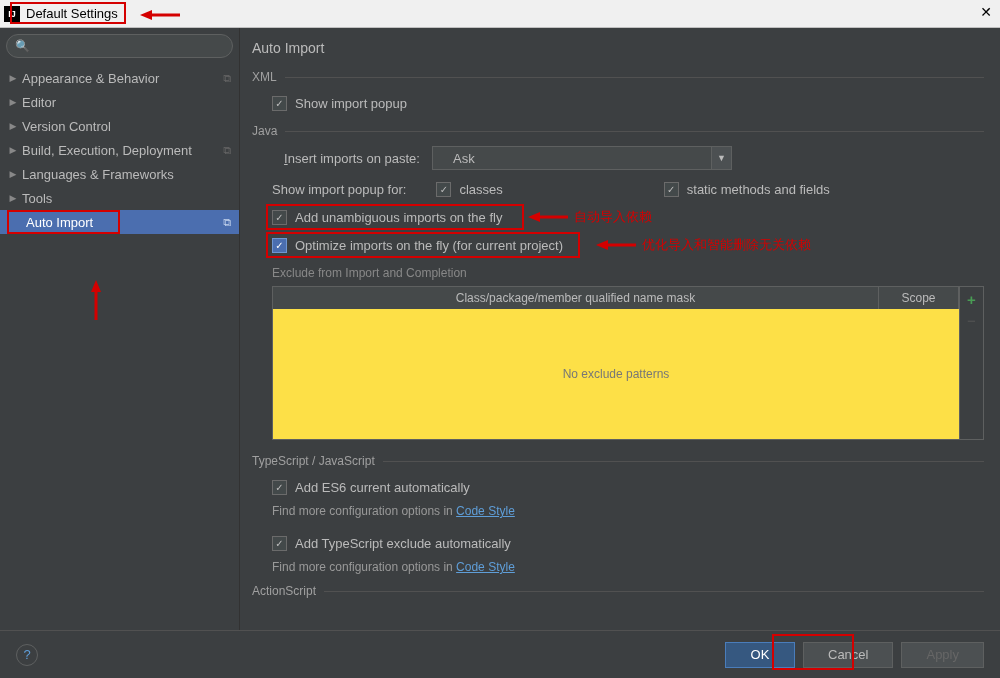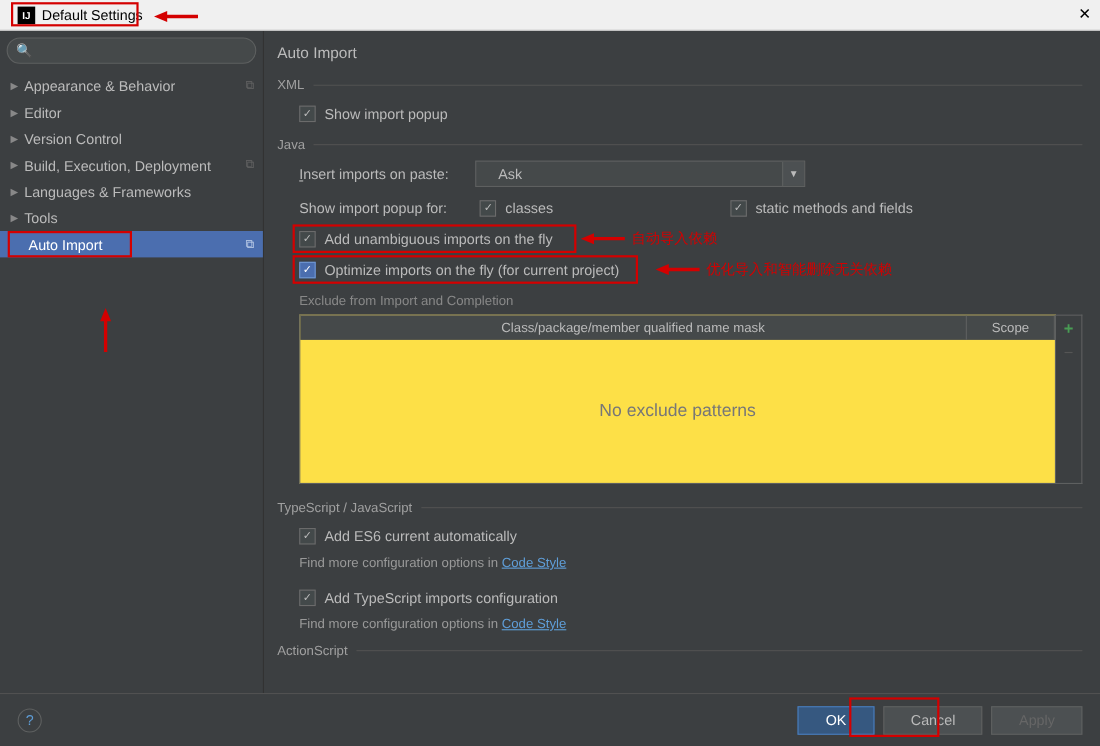--- a/index.html
+++ b/index.html
@@ -1,18 +1,18 @@
 <!DOCTYPE html>
 <html><head>
 <meta charset="utf-8">
 <style>
 * { margin: 0; padding: 0; box-sizing: border-box; }
 body { width: 1000px; height: 678px; background: #3c3f41; font-family: "Segoe UI", Arial, sans-serif; font-size: 13px; color: #bbbbbb; overflow: hidden; position: relative; }
 
-.titlebar { height: 28px; background: #f0f0f0; border-bottom: 1px solid #c0c0c0; display: flex; align-items: center; padding: 0 16px; position: relative; }
+.titlebar { height: 28px; background: #f0f0f0; border-bottom: 1px solid #c0c0c0; display: flex; align-items: center; padding: 0 4px; position: relative; }
 .titlebar .icon { width: 16px; height: 16px; background: #000; margin-right: 6px; display: inline-flex; align-items: center; justify-content: center; color: #fff; font-size: 9px; font-weight: bold; }
 .titlebar .title { color: #000; font-size: 13px; }
 .titlebar .close { position: absolute; right: 8px; top: 4px; color: #000; font-size: 14px; cursor: pointer; }
 
 .red-box-title { position: absolute; left: 10px; top: 2px; width: 116px; height: 22px; border: 2px solid #d40000; pointer-events: none; z-index: 10; }
 .red-arrow-title { position: absolute; left: 140px; top: 10px; z-index: 10; }
 
 .content { display: flex; height: 602px; background: #3c3f41; }
 
 .sidebar { width: 240px; background: #3c3f41; border-right: 1px solid #323232; display: flex; flex-direction: column; }
@@ -37,39 +37,39 @@
 
 .section { margin-bottom: 10px; }
 .section-header { display: flex; align-items: center; margin-bottom: 8px; }
 .section-header .sh-label { color: #a0a0a0; font-size: 12px; margin-right: 8px; }
 .section-header .sh-line { flex: 1; height: 1px; background: #515151; }
 
 .checkbox-row { display: flex; align-items: center; margin: 6px 0 6px 20px; height: 22px; }
 .checkbox { width: 15px; height: 15px; background: #43494a; border: 1px solid #6b6b6b; margin-right: 8px; display: inline-flex; align-items: center; justify-content: center; color: #bbb; font-size: 10px; cursor: pointer; }
 .checkbox.checked::after { content: "✓"; }
 
-.field-row { display: flex; align-items: center; margin: 8px 0 8px 20px; }
+.field-row { display: flex; align-items: center; margin: 8px 0 8px 20px; text-align: center; }
 .field-label { width: 160px; color: #bbb; }
 .field-label .u { text-decoration: underline; }
 .select { flex: 1; max-width: 300px; background: #45494a; border: 1px solid #5e6060; height: 24px; display: flex; align-items: center; padding: 0 20px; color: #bbb; position: relative; cursor: pointer; }
 .select .sel-arrow { position: absolute; right: 0; top: 0; width: 20px; height: 100%; background: #4c5052; border-left: 1px solid #5e6060; display: flex; align-items: center; justify-content: center; font-size: 9px; }
 
 .inline-group { display: flex; align-items: center; margin-left: 20px; gap: 30px; }
 
 .red-box-1 { position: absolute; border: 2px solid #d40000; pointer-events: none; z-index: 5; }
 .annotation { color: #d40000; font-size: 13px; display: flex; align-items: center; gap: 6px; position: absolute; z-index: 6; }
 
 .exclude-label { margin: 10px 0 6px 20px; color: #888; font-size: 12px; }
 .exclude-table { margin-left: 20px; display: flex; }
 .table-left { flex: 1; border: 1px solid #5e6060; background: #fde047; }
 .table-header { display: flex; background: #45494a; height: 22px; }
 .th { border-right: 1px solid #5e6060; display: flex; align-items: center; justify-content: center; color: #bbb; font-size: 12px; }
 .th1 { flex: 1; }
 .th2 { width: 80px; text-align: center; }
-.table-body { height: 130px; display: flex; align-items: center; justify-content: center; color: #777; font-size: 16px; }
+.table-body { height: 130px; display: flex; align-items: center; justify-content: center; color: #777; font-size: 12px; }
 .table-right { width: 24px; background: #3c3f41; border: 1px solid #5e6060; border-left: none; display: flex; flex-direction: column; align-items: center; padding-top: 4px; gap: 4px; }
 .table-right .plus { color: #499c54; font-size: 15px; cursor: pointer; font-weight: bold; }
 .table-right .minus { color: #555; font-size: 15px; }
 
 .ts-section { margin-top: 14px; }
 .link { color: #5f9ed8; text-decoration: underline; cursor: pointer; }
 .hint { margin-left: 20px; color: #999; font-size: 12px; margin-top: 2px; }
 
 .footer { position: absolute; bottom: 0; left: 0; right: 0; height: 48px; background: #3c3f41; border-top: 1px solid #515151; display: flex; align-items: center; padding: 0 16px; }
 .help-icon { width: 22px; height: 22px; border: 1px solid #5e6060; border-radius: 50%; display: flex; align-items: center; justify-content: center; color: #5f9ed8; font-size: 13px; cursor: pointer; }
@@ -226,21 +226,21 @@
           <span class="sh-label">TypeScript / JavaScript</span>
           <div class="sh-line"></div>
         </div>
       <div class="checkbox-row">
         <span class="checkbox checked"></span>
         <span>Add ES6 current automatically</span>
       </div>
       <div class="hint"><span>Find more configuration options in </span><span class="link">Code Style</span></div>
       <div class="checkbox-row" style="margin-top:14px;">
         <span class="checkbox checked"></span>
-        <span>Add TypeScript imports configuration</span>
+        <span>Add TypeScript exclude automatically</span>
       </div>
       <div class="hint"><span>Find more configuration options in </span><span class="link">Code Style</span></div>
     </div>
 
     <div class="section" style="margin-top:10px;">
       <div class="section-header">
           <span class="sh-label">ActionScript</span>
           <div class="sh-line"></div>
         </div>
     </div>

